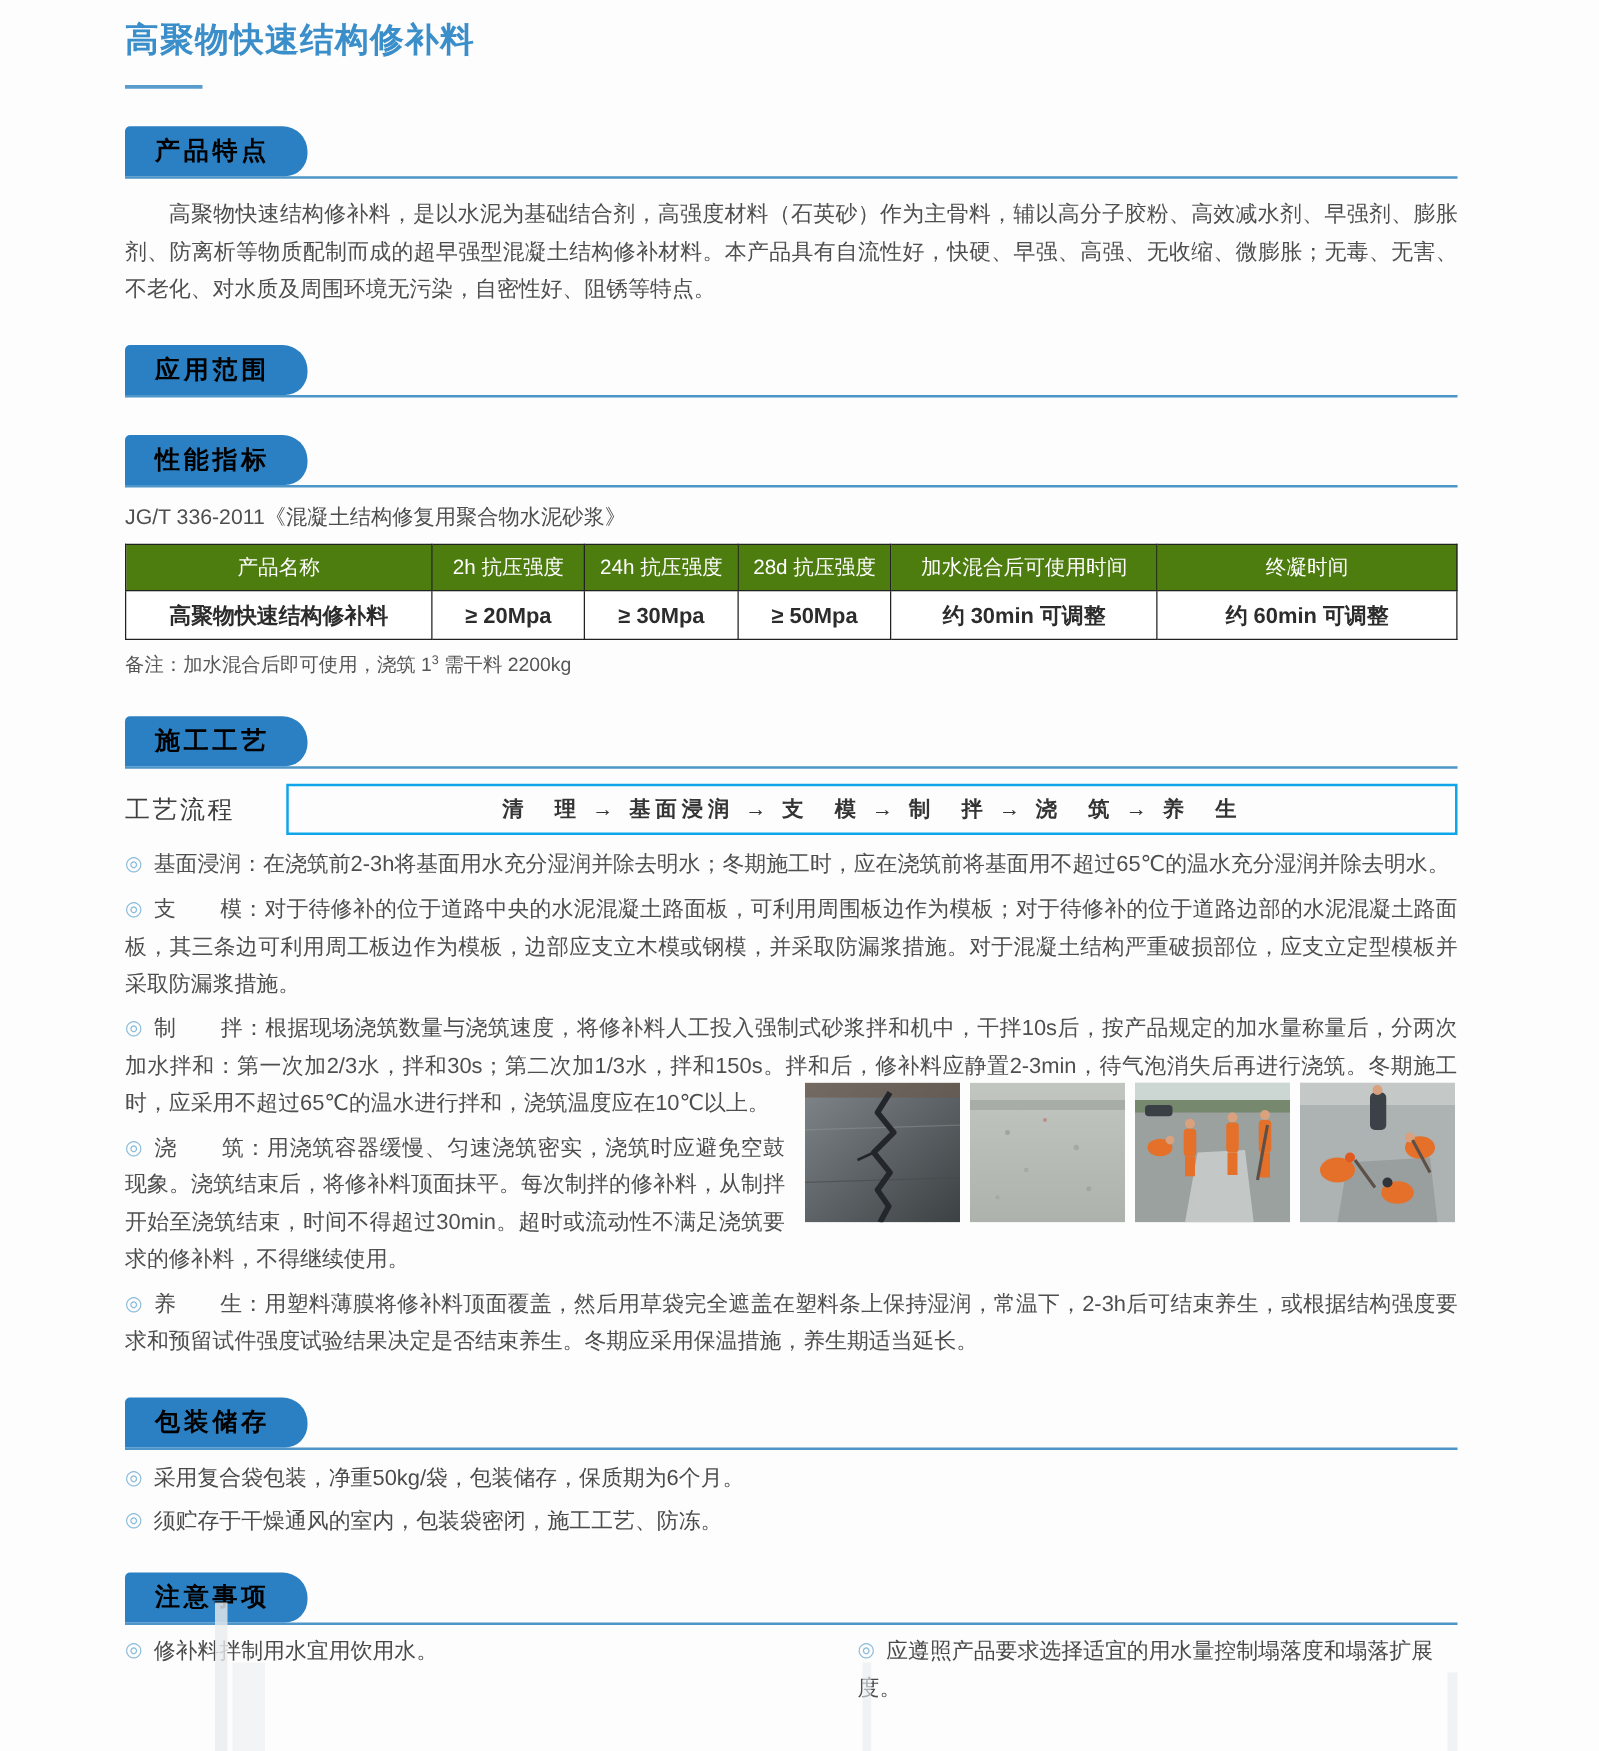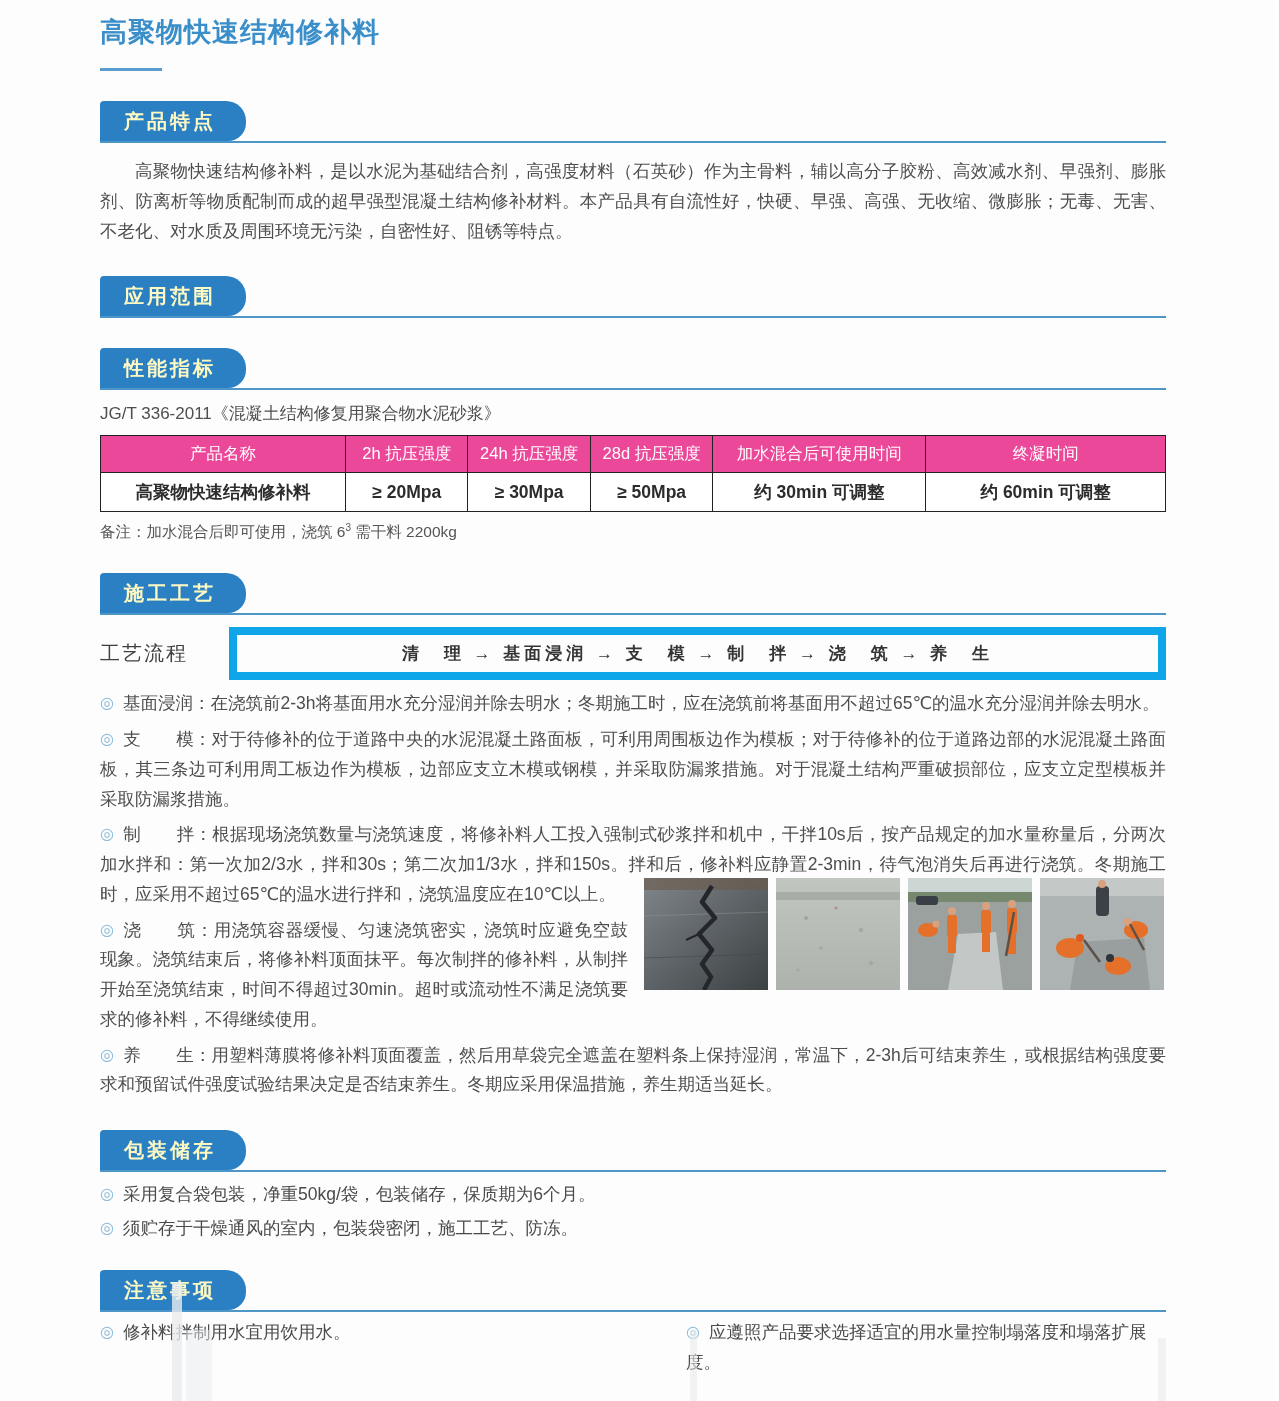--- a/index.html
+++ b/index.html
@@ -15,21 +15,21 @@
 
   
   .page-title { margin-top:14px; font-size:27px; font-weight:bold; color:#3a8ec9; letter-spacing:1px; }
   .title-underline { width:62px; height:3px; background:#5a9cce; margin-top:18px; }
 
   
   .section-header { border-bottom:2px solid #4e95c8; line-height:0; }
   .section-tab {
     display:inline-block;
     background:#2b80c3;
-    color:#fef9c3;
+    color:#000000;
     font-weight:bold;
     font-size:20px;
     letter-spacing:3px;
     line-height:1;
     padding:10px 30px 10px 24px;
     border-radius:4px 20px 18px 0;
   }
   .mt-f  { margin-top:30px; }
 
   
@@ -44,35 +44,35 @@
   .bullet { color:#8bbcdb; font-size:16px; margin-right:9px; position:relative; top:-1px; }
 
   .app-row { display:flex; margin-top:14px; font-size:17.5px; color:#4a4a4a; }
   .app-item { width:312px; white-space:nowrap; }
   .app-item.wide { width:auto; }
 
   
   .standard-caption { margin-top:12px; text-align:left; font-size:17px; color:#4e4e4e; }
   table.perf { width:100%; border-collapse:collapse; margin-top:10px; }
   table.perf th {
-    background:#ec4899; color:#fff; font-weight:normal;
+    background:#4d7c0f; color:#fff; font-weight:normal;
     font-size:16.5px; padding:7px 2px; border:1px solid #222; text-align:center;
   }
   table.perf td {
     background:#fff; color:#2c2c2c; font-size:17.5px; font-weight:bold;
     padding:7px 2px; border:1px solid #222; text-align:center;
   }
   .tbl-note { margin-top:10px; font-size:15.5px; color:#555; }
   .tbl-note sup { font-size:10px; }
 
   
   .flow-row { display:flex; align-items:center; margin-top:12px;gap:15px; }
   .flow-label { font-size:20px; color:#3f3f3f; letter-spacing:2px; white-space:nowrap; margin-right:26px; }
   .flow-box {
-    flex:1; border:8px solid #0ea5e9; text-align:center;
+    flex:1; border:2px solid #0ea5e9; text-align:center;
     font-size:17px; font-weight:bold; color:#343434; letter-spacing:4px; padding:7px 0;
   }
   .step { margin-top:6px; font-size:17.5px; line-height:1.7; text-align:justify; color:#4e4e4e; }
   .step.first { margin-top:9px; }
 
   .photo-strip { float:right; width:522px; margin:-32px 0 6px 16px; display:flex; gap:8px; }
   .photo { width:124px; height:112px; overflow:hidden; }
   .photo svg { display:block; width:100%; height:100%; }
   .clear { clear:both; }
 
@@ -133,21 +133,21 @@
       <tr>
         <td>高聚物快速结构修补料</td>
         <td>≥ 20Mpa</td>
         <td>≥ 30Mpa</td>
         <td>≥ 50Mpa</td>
         <td>约 30min 可调整</td>
         <td>约 60min 可调整</td>
       </tr>
     </tbody>
   </table>
-  <p class="tbl-note"><span>备注：加水混合后即可使用，浇筑 6</span><sup>3</sup><span> 需干料 2200kg</span></p>
+  <p class="tbl-note"><span>备注：加水混合后即可使用，浇筑 1</span><sup>3</sup><span> 需干料 2200kg</span></p>
 
   <div class="section-header mt-f">
     <span class="section-tab">施工工艺</span>
   </div>
   <div class="flow-row">
     <span class="flow-label">工艺流程</span>
     <div class="flow-box">清　理 → 基面浸润 → 支　模 → 制　拌 → 浇　筑 → 养　生</div>
   </div>
 
   <p class="step first">

